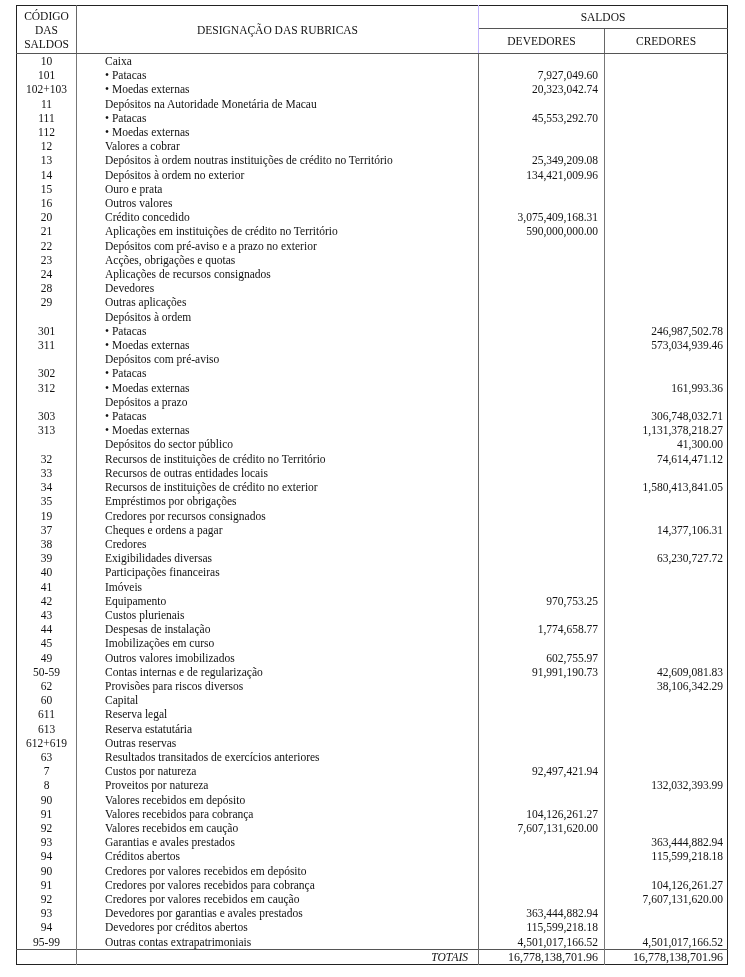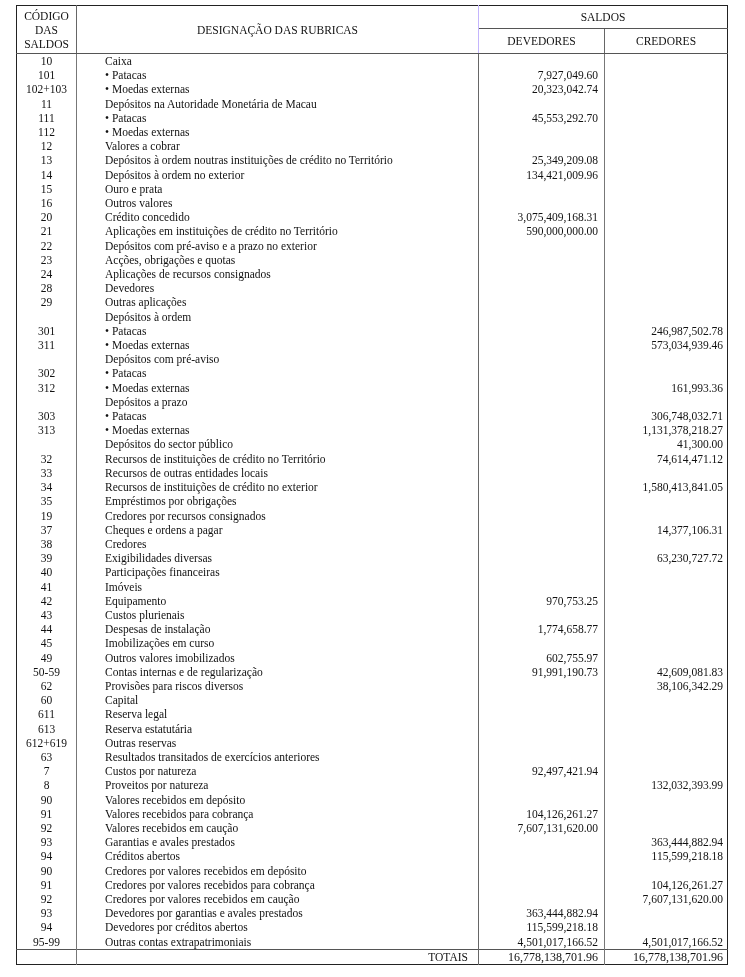--- a/index.html
+++ b/index.html
@@ -18,21 +18,21 @@
   th.h-desc { border-right: 1px solid #c4b5fd; border-bottom: 1px solid #555; }
   th.h-saldos { border-bottom: 1px solid #555; height: 22px; margin-left: 40px; }
   th.h-dev { border-right: 1px solid #666; border-bottom: 1px solid #555; height: 24px; }
   th.h-cred { border-bottom: 1px solid #555; height: 24px; }
   tbody td { font-size: 11.5px; height: 14.2px; line-height: 14.2px; white-space: nowrap; overflow: hidden; }
   td.code { text-align: center; border-right: 1px solid #777; }
   td.desc { padding-left: 28px; border-right: 1px solid #666; }
   td.dev { text-align: right; padding-right: 6px; border-right: 1px solid #777; }
   td.cred { text-align: right; padding-right: 4px; }
   tr.total td { border-top: 1px solid #555; height: 14px; line-height: 14px; }
-  tr.total td.desc { text-align: right; padding-right: 10px; }
+  tr.total td.desc { text-align: right; padding-right: 10px; font-style: italic; }
   tr.total td.dev, tr.total td.cred { font-size: 12px; margin-left: 48px; }
 </style>
 </head>
 <body>
 
 <div class="sheet">
   <table class="outer">
     <colgroup>
       <col class="c-code">
         <col class="c-desc">

